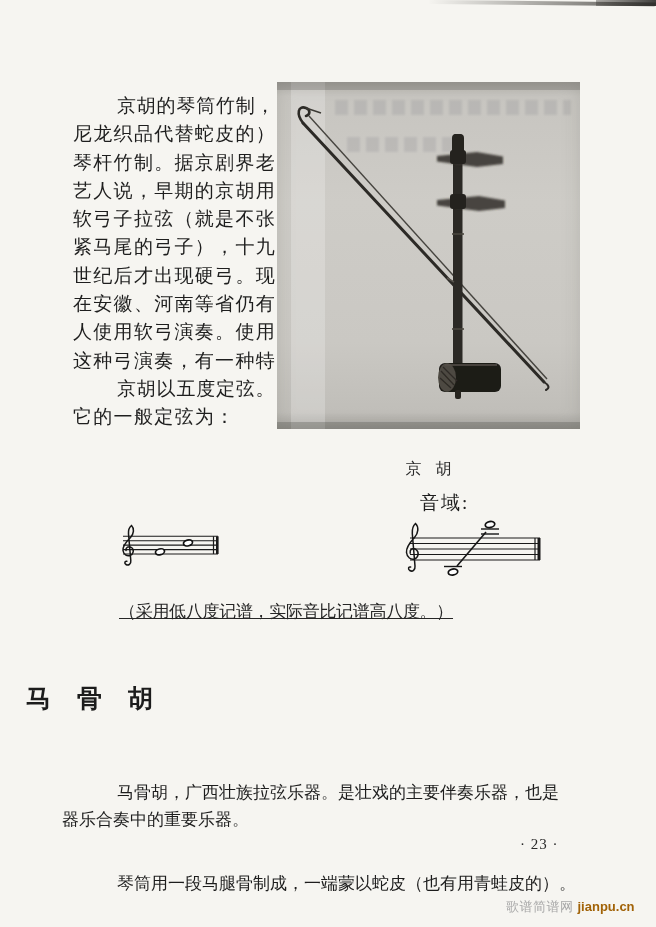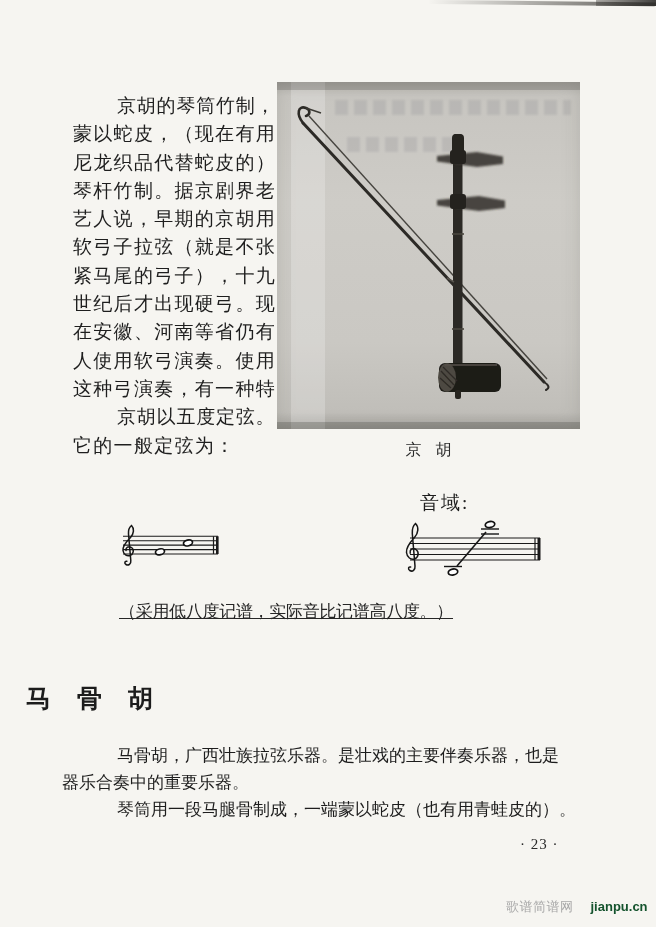--- a/index.html
+++ b/index.html
@@ -31,56 +31,55 @@
     position:absolute;left:277px;top:82px;width:303px;height:347px;
     background:linear-gradient(180deg,#b3b1ac 0,#c7c5c0 14px,#ceccc7 120px,#cac8c3 260px,#c0beb9 330px,#a5a39e 100%);
     box-shadow:inset 0 0 18px rgba(120,118,112,.25);
   }
   .bleed{position:absolute;opacity:.13;filter:blur(1.3px);
     background:repeating-linear-gradient(90deg,#5c5c68 0 13px,transparent 13px 19px);}
   .bleed.b1{left:58px;top:18px;width:236px;height:15px;}
   .bleed.b2{left:70px;top:55px;width:110px;height:15px;}
   .photo svg{position:absolute;left:0;top:0;}
   .caption{
-    position:absolute;left:277px;top:440px;width:303px;text-align:center;
+    position:absolute;left:277px;top:459px;width:303px;text-align:center;
     font-size:16px;letter-spacing:14px;text-indent:14px;color:#2a2a2a;
   }
   
   .staff1{position:absolute;left:113px;top:517px;}
   .staff2{position:absolute;left:398px;top:513px;}
   .range-label{position:absolute;left:420px;top:490px;font-size:19px;letter-spacing:2px;color:#1e1e1e;}
   .octave-note{position:absolute;left:119px;top:600px;font-size:17px;letter-spacing:-.3px;color:#262626;text-decoration:underline;}
   
   .heading{
     position:absolute;left:0;top:682px;width:656px;margin:0;text-align:left;
     font-size:25px;font-weight:600;letter-spacing:26px;text-indent:26px;color:#1c1c1c;
   }
   .body-text{
     position:absolute;left:62px;top:742px;width:520px;
     font-size:17px;line-height:27px;letter-spacing:0;color:#1d1d1d;
   }
   .body-text .bl{white-space:nowrap;}
-  .body-text .bl.indent{text-indent:55px;}
+  .body-text .bl.indent{text-indent:55px;margin-top:37px;}
   .page-number{position:absolute;left:520px;top:836px;font-size:15px;letter-spacing:1px;color:#2a2a2a;}
   .watermark{position:absolute;left:506px;top:898px;font-size:13px;white-space:nowrap;
     font-family:"Liberation Sans","DejaVu Sans",sans-serif;}
   .watermark .wm-site{color:#a8a8a8;letter-spacing:.5px;}
-  .watermark .wm-url{color:#14532d;font-weight:bold;margin-left:17px;}
+  .watermark .wm-url{color:#a16207;font-weight:bold;margin-left:4px;}
 </style>
 </head>
 <body>
 
 <div class="page">
 
   <div class="scan-edge"></div>
   <div class="scan-edge2"></div>
 
   <div class="col">
     <div class="ln indent">京胡的琴筒竹制，</div>
-    <div class="ln">蒙以蛇皮，（现在有用</div>
     <div class="ln">尼龙织品代替蛇皮的）</div>
     <div class="ln">琴杆竹制。据京剧界老</div>
     <div class="ln">艺人说，早期的京胡用</div>
     <div class="ln">软弓子拉弦（就是不张</div>
     <div class="ln">紧马尾的弓子），十九</div>
     <div class="ln">世纪后才出现硬弓。现</div>
     <div class="ln">在安徽、河南等省仍有</div>
     <div class="ln">人使用软弓演奏。使用</div>
     <div class="ln">这种弓演奏，有一种特</div>
     <div class="ln indent">京胡以五度定弦。</div>

